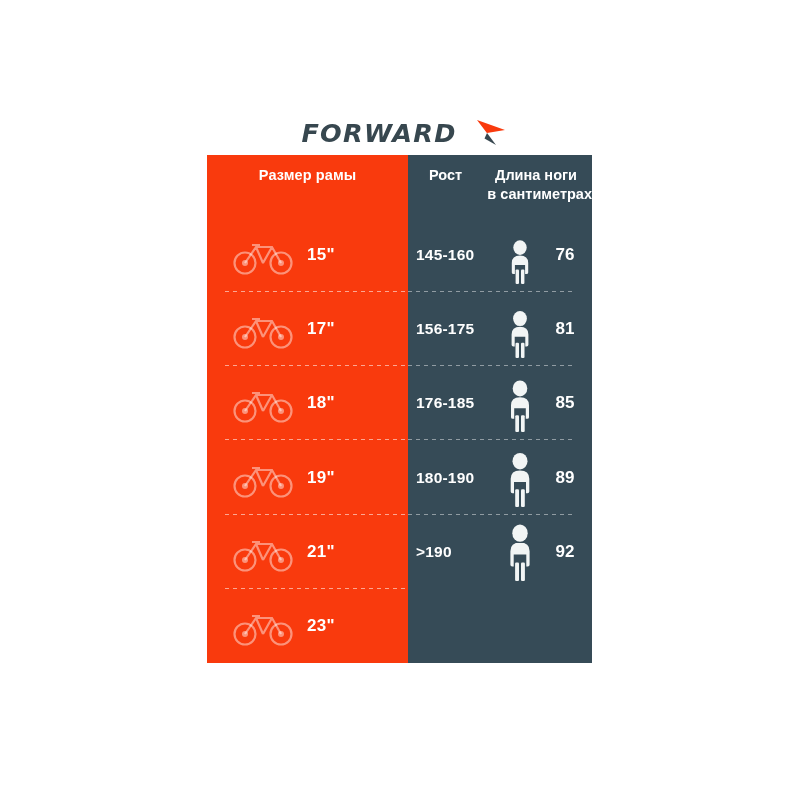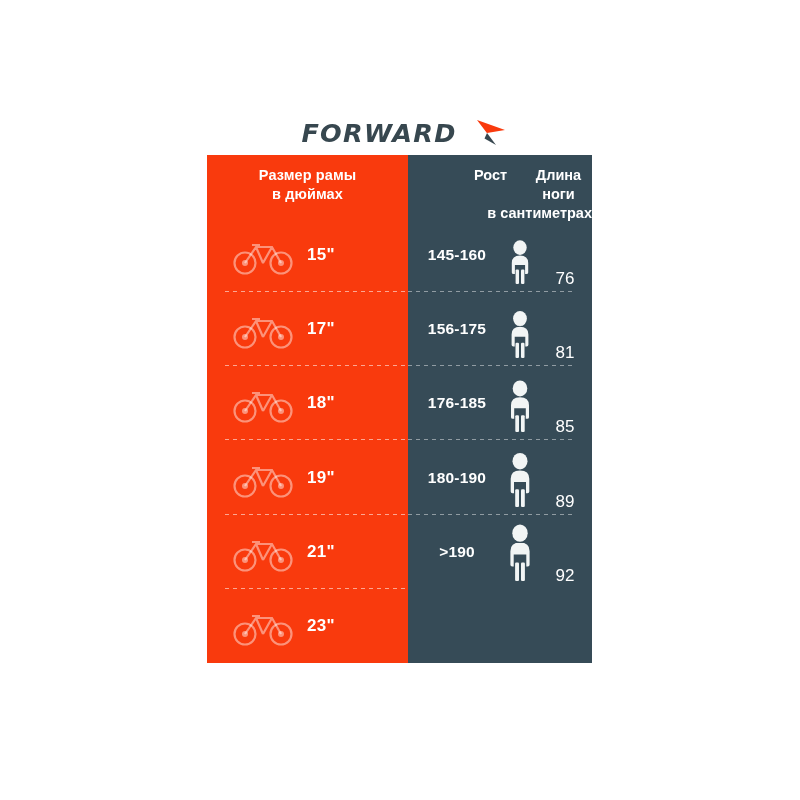--- a/index.html
+++ b/index.html
@@ -106,21 +106,20 @@
   }
   .head-right-line1 {
     display: flex;
     width: 100%;
   }
   .head-rost {
     width: 74px;
     text-align: center;
     padding-left: 1px;
     box-sizing: border-box;
-    margin-left: 45px;
   }
   .head-leg {
     flex: 1;
     text-align: center;
     padding-right: 2px;
   }
   .head-right-line2 {
     width: 100%;
     text-align: right;
     padding-left: 12px;
@@ -185,21 +184,20 @@
     font-weight: 700;
     font-size: 17px;
     letter-spacing: 0.3px;
   }
   .height-cell {
     position: absolute;
     left: 8px;
     top: 50%;
     transform: translateY(-50%);
     width: 82px;
-    text-align: center;
     color: #ffffff;
     font-weight: 700;
     font-size: 15.5px;
     letter-spacing: 0.2px;
   }
   .person-cell {
     position: absolute;
     left: 90px;
     bottom: 8px;
     width: 44px;
@@ -209,23 +207,22 @@
     justify-content: center;
   }
   .leg-cell {
     position: absolute;
     left: 134px;
     top: 50%;
     transform: translateY(-50%);
     width: 46px;
     text-align: center;
     color: #ffffff;
-    font-weight: 400;
+    font-weight: 700;
     font-size: 17px;
-    margin-top: 24px;
   }
   svg { display: block; }
 </style>
 </head>
 <body>
 
 <div class="canvas">
 
   <div class="logo">
     <div class="logo-inner">
@@ -238,21 +235,20 @@
       </div>
     </div>
   </div>
 
   <div class="table">
 
     <div class="col-left">
       <div class="head-row">
         <div class="head-left-text">
           <div>Размер рамы</div>
-          <div>в дюймах</div>
         </div>
       </div>
       <div class="rows-left">
 
         <div class="r-left">
           <div class="bike-cell">
             <svg viewBox="0 0 62 42" width="62" height="42" aria-hidden="true">
               <g stroke="rgba(255,255,255,0.45)" fill="none" stroke-width="2.2">
                 <circle cx="13" cy="29" r="10.5"></circle>
                 <circle cx="49" cy="29" r="10.5"></circle>

